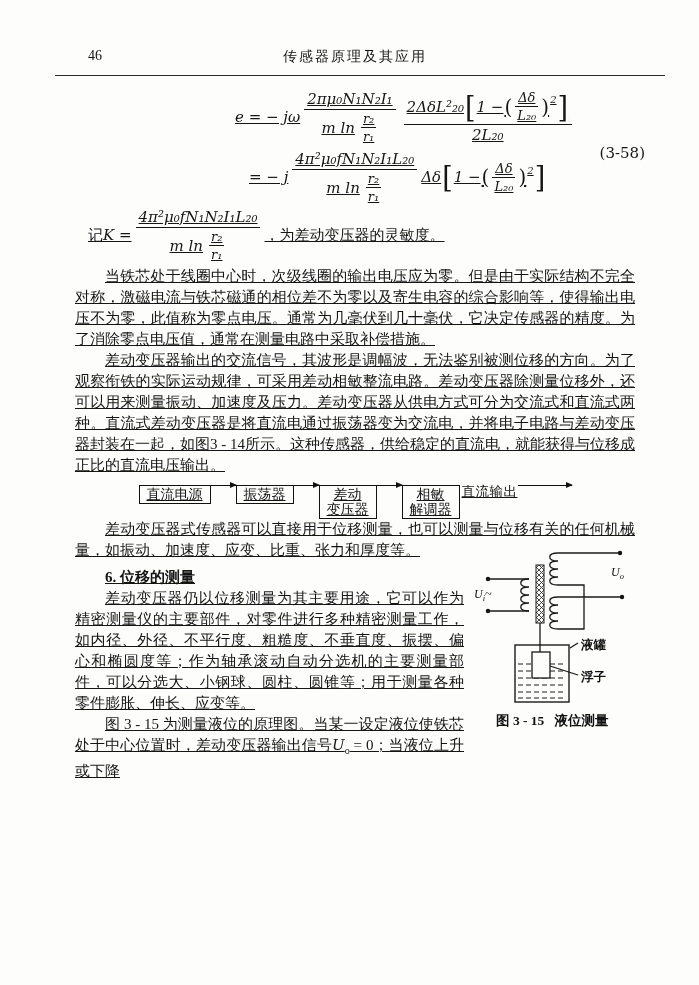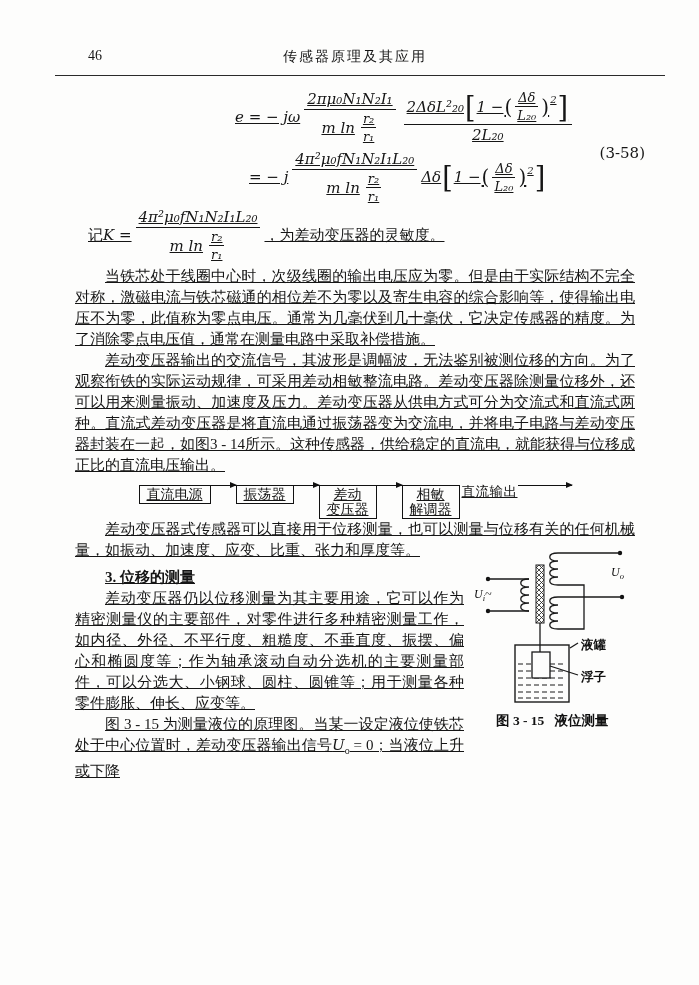--- a/index.html
+++ b/index.html
@@ -234,18 +234,18 @@
         <text class="sv-txt" x="107" y="104" font-size="12.5" font-weight="bold">液罐</text>
         <text class="sv-txt" x="107" y="136" font-size="12.5" font-weight="bold">浮子</text>
 
         <text class="sv-txt" x="0" y="53" font-size="12" font-style="italic" font-family="DejaVu Serif,serif"><tspan>U</tspan><tspan dy="2.5" font-size="8.5">i</tspan><tspan dy="-2.5">~</tspan></text>
         <text class="sv-txt" x="137" y="31" font-size="12" font-style="italic" font-family="DejaVu Serif,serif"><tspan>U</tspan><tspan dy="2.5" font-size="8.5">o</tspan></text>
 
         <text class="sv-txt" x="22" y="180" font-size="13.5" font-weight="bold"><tspan>图 3 - 15</tspan><tspan dx="10">液位测量</tspan></text>
       </svg>
     </div>
 
-    <p class="sub1">3.  位移的测量</p>
+    <p class="sub1">6.  位移的测量</p>
     <p class="body">差动变压器仍以位移测量为其主要用途，它可以作为精密测量仪的主要部件，对零件进行多种精密测量工作，如内径、外径、不平行度、粗糙度、不垂直度、振摆、偏心和椭圆度等；作为轴承滚动自动分选机的主要测量部件，可以分选大、小钢球、圆柱、圆锥等；用于测量各种零件膨胀、伸长、应变等。</p>
     <p class="body"><span>图 3 - 15 为测量液位的原理图。当某一设定液位使铁芯处于中心位置时，差动变压器输出信号</span><span class="mt" style="font-family:'DejaVu Serif',serif;">U</span><sub style="font-size:10px;">o</sub><span> = 0；当液位上升或下降</span></p>
 
   </div>
 </div>
 
 </body></html>

